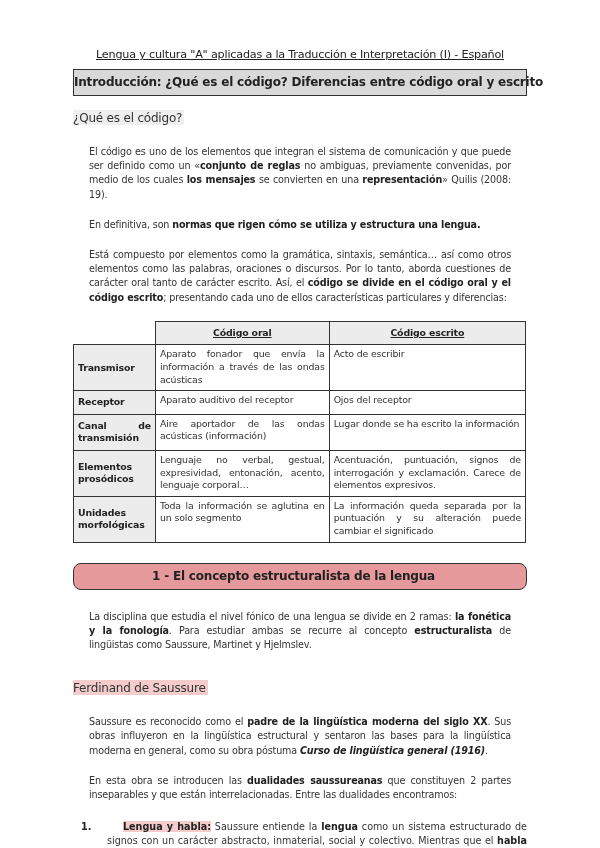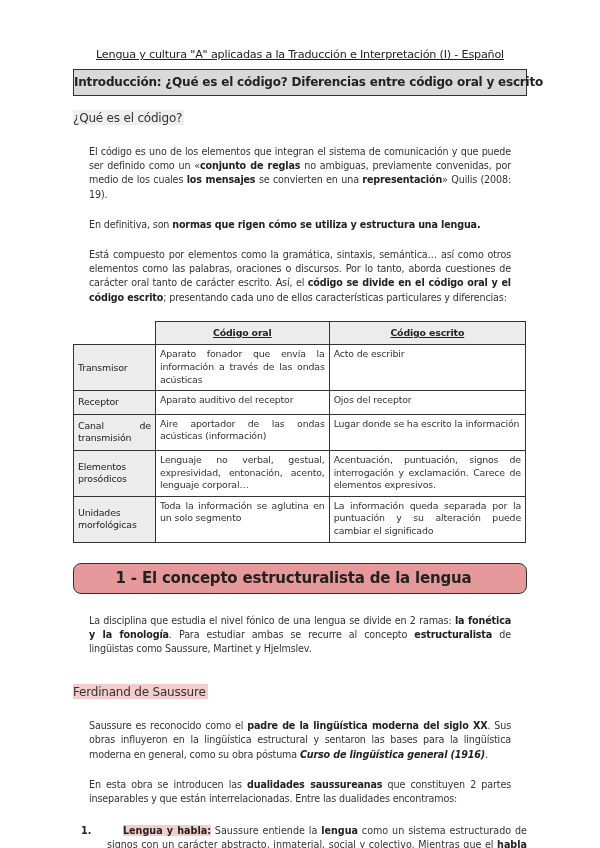--- a/index.html
+++ b/index.html
@@ -10,33 +10,33 @@
   .page { position: absolute; left: 73px; top: 48px; width: 454px; }
   .doc-title {
     text-align: center; font-size: 11.2px; text-decoration: underline;
     color: #222; letter-spacing: -0.2px; margin: 0 0 8px 0; white-space: nowrap;
   }
   .box-heading {
     border: 1.5px solid #333; background: #d9d9d9; text-align: center;
     font-weight: bold; font-size: 12px; color: #222; padding: 5px 13px 6px 0;
     letter-spacing: -0.2px; white-space: nowrap;
   }
-  .box-heading.red { background: #e6999a; margin-top: 20px; font-size: 15px; border-radius: 8px; }
+  .box-heading.red { background: #e6999a; margin-top: 20px; font-size: 12px; border-radius: 8px; }
   .sub-heading {
     display: inline-block; font-size: 12px; margin: 14px 4px 4px 0; padding: 1px 2px 0 0;
     letter-spacing: -0.2px;
   }
   .sub-heading.gray { background: #efefef; }
   .sub-heading.pink { background: #f4cccc; margin-top: 12px; }
   p { margin: 16px; font-size: 9.6px; line-height: 14.2px; text-align: justify; letter-spacing: -0.15px; }
   b { color: #222; }
   table { border-collapse: collapse; margin-top: 12px; width: 453px; font-size: 9.4px; letter-spacing: -0.15px; }
   th, td { border: 1.2px solid #333; vertical-align: top; line-height: 12.6px; }
   th { background: #ececec; font-weight: bold; text-decoration: underline; padding: 5px 20px; color: #222; }
-  td.rowhead { background: #ececec; font-weight: normal; color: #222; width: 73px; padding: 5px 4px; vertical-align: middle; text-align: justify; }
+  td.rowhead { background: #ececec; font-weight: bold; color: #222; width: 73px; padding: 5px 4px; vertical-align: middle; text-align: justify; }
   td { padding: 3px 4px 4px 4px; text-align: justify; }
   td.blank { border: none; background: transparent; }
   .sec1-p { margin-top: 20px; }
   .list { margin: 18px 0 0 0; padding: 0; list-style: none; }
   .list li { display: flex; font-size: 9.6px; line-height: 14.2px; }
   .list .num { width: 26px; padding-left: 8px; font-weight: bold; flex: none; color: #222; }
   .list .body { text-align: justify; flex: 1; }
   .hl-pink { background: #f4cccc; font-weight: bold; color: #222; margin-left: 16px; }
 </style>
 </head>

